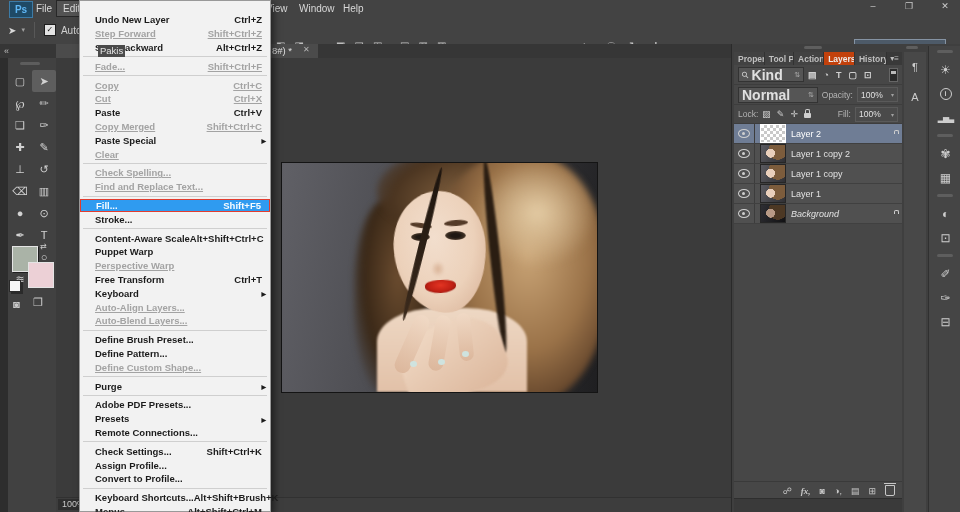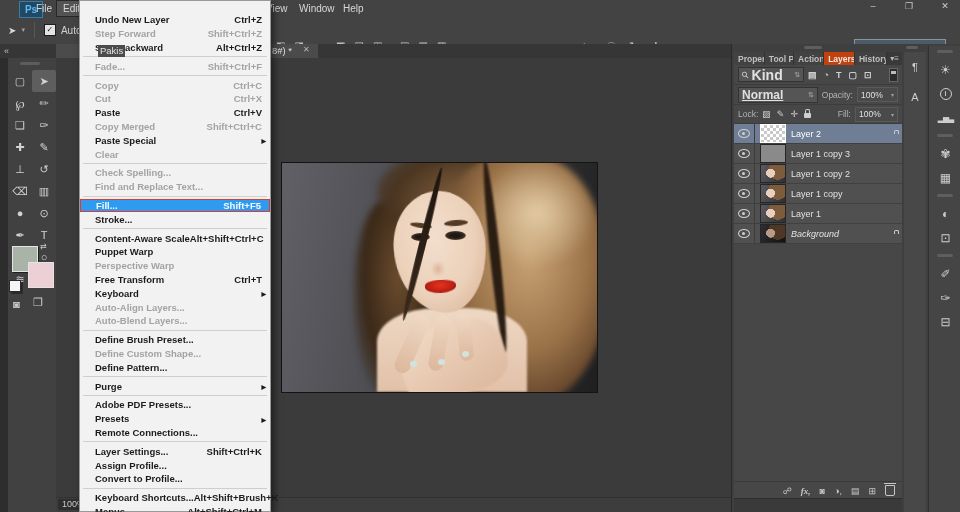--- a/index.html
+++ b/index.html
@@ -1,21 +1,21 @@
 <!DOCTYPE html>
 <html><head>
 <meta charset="utf-8">
 <style>
   html,body{margin:0;padding:0;background:#1a1a1a;}
   .app{position:relative;width:960px;height:512px;background:#3c3c3c;overflow:hidden;
        font-family:"Liberation Sans",sans-serif;color:#d6d6d6;font-size:10px;}
 
   
   .menubar{position:absolute;top:0;left:0;right:0;height:18px;background:#434343;border-bottom:1px solid #2c2c2c;}
-  .ps-logo{position:absolute;left:19px;top:1px;width:22px;height:15px;background:#1f4a66;border:1px solid #3d7ba6;
+  .ps-logo{position:absolute;left:9px;top:1px;width:22px;height:15px;background:#1f4a66;border:1px solid #3d7ba6;
            color:#5fb7f5;font-weight:bold;font-size:10px;display:flex;align-items:center;justify-content:center;}
   .mi{position:absolute;top:0;height:17px;display:flex;align-items:center;padding:0 6px;font-size:10px;color:#d8d8d8;}
   .mi:nth-of-type(1){left:30px;}
   .mi:nth-of-type(2){left:56px;}
   .mi:nth-of-type(3){left:260px;}
   .mi:nth-of-type(4){left:293px;}
   .mi:nth-of-type(5){left:337px;}
   .mi.active{background:#535353;border:1px solid #272727;height:15px;}
   .winctl{position:absolute;right:8px;top:1px;display:flex;gap:22px;}
   .wcbtn{font-size:9px;color:#cccccc;width:14px;text-align:center;}
@@ -106,21 +106,21 @@
   .prow{display:flex;align-items:center;padding:0 4px;gap:4px;border-bottom:1px solid #3d3d3d;}
   .row-kind{height:19px;} .row-blend{height:19px;} .row-lock{height:18px;justify-content:space-between;}
   .kindbox{width:58px;height:13px;background:#555555;border:1px solid #333333;display:flex;align-items:center;gap:3px;padding:0 3px;}
   .kindbox .mag{font-size:9px;transform:rotate(-45deg);color:#cfcfcf;}
   .kindbox .ktext{flex:1;font-size:14px;font-weight:bold;color:#e0e0e0;}
   .udar{font-size:7px;color:#aaaaaa;}
   .ficons{display:flex;gap:7px;color:#cfcfcf;font-size:9px;font-weight:bold;}
   .fswitch{width:7px;height:12px;background:#2b2b2b;border:1px solid #666666;margin-left:auto;position:relative;}
   .fswitch::after{content:"";position:absolute;left:1px;top:2px;right:1px;height:3px;background:#bbbbbb;}
   .blendbox{width:76px;height:14px;background:#555555;border:1px solid #333333;display:flex;align-items:center;justify-content:space-between;padding:0 3px;}
-  .blendbox .btext{font-size:12px;font-weight:bold;color:#e0e0e0;text-decoration:underline;}
+  .blendbox .btext{font-size:14px;font-weight:bold;color:#e0e0e0;}
   .plabel{font-size:8.5px;color:#b3b3b3;}
   .valbox{width:35px;height:13px;background:#4a4a4a;border:1px solid #5a5a5a;display:flex;align-items:center;justify-content:space-between;padding:0 3px;}
   .valbox .v{font-size:8.5px;color:#e0e0e0;}
   .valbox .a{font-size:6px;color:#9f9f9f;}
   .lockics{display:flex;gap:6px;align-items:center;color:#cfcfcf;font-size:9px;}
 
   .layers{}
   .lrow{height:19px;display:flex;align-items:center;background:#505050;border-bottom:1px solid #404040;}
   .lrow.selected{background:#6f7d95;}
   .eyecell{width:20px;height:100%;display:flex;align-items:center;justify-content:center;border-right:1px solid #3c3c3c;}
@@ -167,21 +167,21 @@
   
   .editmenu{position:absolute;left:79px;top:0;width:192px;height:512px;z-index:50;background:#f2f2f2;
             border:1px solid #999999;box-shadow:3px 3px 7px rgba(0,0,0,.5);box-sizing:border-box;
             padding-top:12px;display:flex;flex-direction:column;}
   .mrow{height:13.8px;flex:none;display:flex;align-items:center;padding:0 8px 0 15px;font-size:9.5px;
         font-weight:600;color:#1b1b1b;position:relative;box-sizing:border-box;}
   .mrow .lbl{white-space:nowrap;}
   .mrow .sc{margin-left:auto;white-space:nowrap;}
   .mrow .arrow{position:absolute;right:4px;top:4px;font-size:6px;display:none;}
   .mrow.has-arrow .arrow{display:block;}
-  .mrow.disabled{color:#a3a3a3;}
+  .mrow.disabled{color:#a3a3a3;text-decoration:underline;}
   .mrow.sep{height:1px;background:#cfcfcf;margin:2px 3px;padding:0;}
   .mrow.highlighted{background:#2f9bf0;color:#f6fbff;border:1px solid #e23b2e;}
 </style>
 </head>
 <body>
 
 <div class="app">
 
   <div class="menubar">
     <div class="ps-logo">Ps</div>
@@ -429,28 +429,20 @@
 
           <div class="lrow selected show-lock">
             <span class="eyecell">
               <span class="eye"></span>
             </span>
             <span class="thumb thumb-checker"></span>
             <span class="lname">Layer 2</span>
             <span class="llock"><span class="plock"></span></span>
           </div>
 
-          <div class="lrow">
-            <span class="eyecell">
-              <span class="eye"></span>
-            </span>
-            <span class="thumb thumb-gray"></span>
-            <span class="lname">Layer 1 copy 3</span>
-
-          </div>
 
           <div class="lrow">
             <span class="eyecell">
               <span class="eye"></span>
             </span>
             <span class="thumb thumb-portrait"></span>
             <span class="lname">Layer 1 copy 2</span>
 
           </div>
 
@@ -719,28 +711,28 @@
         
         
       </div>
 
       <div class="mrow">
         <span class="lbl">Define Brush Preset...</span>
         <span class="sc"></span>
 
       </div>
 
+      <div class="mrow">
+        <span class="lbl">Define Pattern...</span>
+        <span class="sc"></span>
+
+      </div>
+
       <div class="mrow disabled">
         <span class="lbl">Define Custom Shape...</span>
-        <span class="sc"></span>
-
-      </div>
-
-      <div class="mrow">
-        <span class="lbl">Define Pattern...</span>
         <span class="sc"></span>
 
       </div>
 
       <div class="mrow sep">
         
         
         
       </div>
 
@@ -774,21 +766,21 @@
 
       </div>
 
       <div class="mrow sep">
         
         
         
       </div>
 
       <div class="mrow">
-        <span class="lbl">Layer Settings...</span>
+        <span class="lbl">Check Settings...</span>
         <span class="sc">Shift+Ctrl+K</span>
 
       </div>
 
       <div class="mrow">
         <span class="lbl">Assign Profile...</span>
         <span class="sc"></span>
 
       </div>
 

